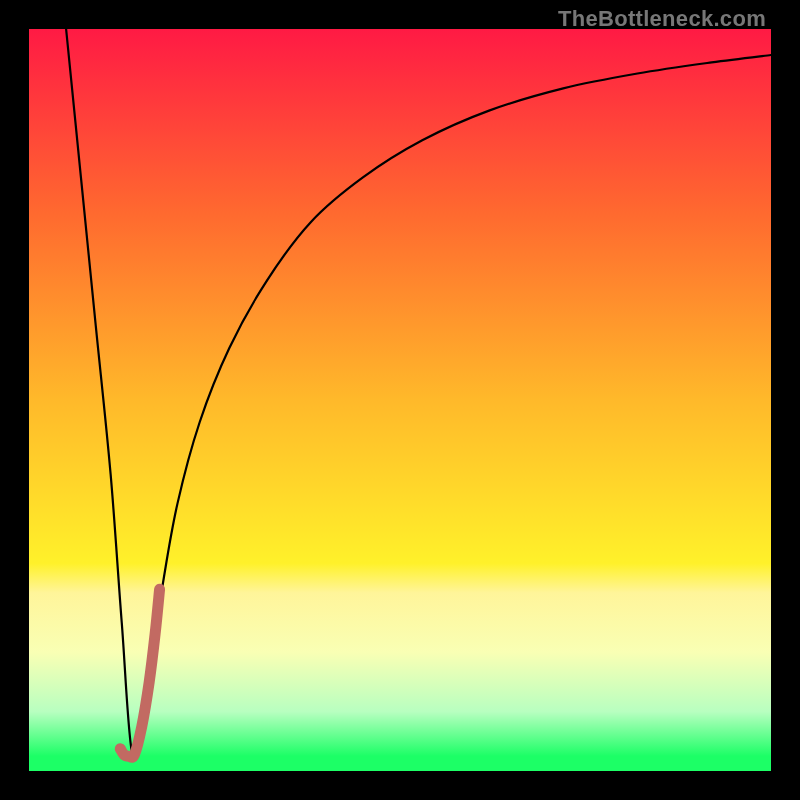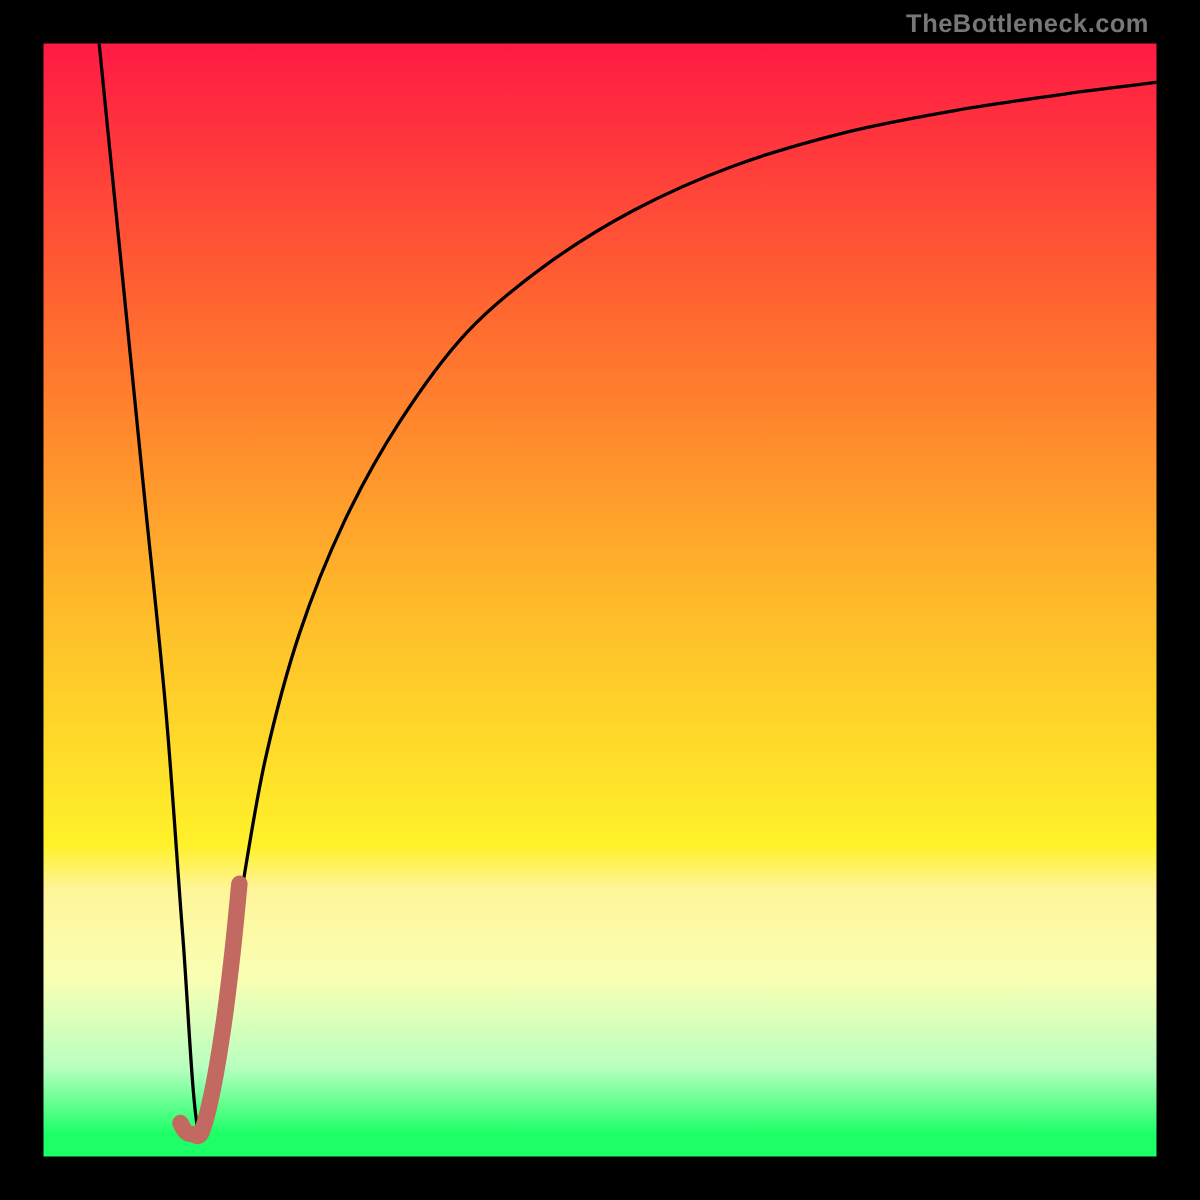--- a/index.html
+++ b/index.html
@@ -34,21 +34,21 @@
       var(--c-band-green) 98%,
       var(--c-band-green) 100%
     );
   }
   .watermark {
     position: absolute;
     right: 34px;
     top: 6px;
     color: #777;
     font-family: Arial, Helvetica, sans-serif;
-    font-size: 17px;
+    font-size: 22px;
     font-weight: bold;
     letter-spacing: 0.3px;
     user-select: none;
     text-align: right;
   }
   svg.curve-layer {
     position: absolute;
     left: 0;
     top: 0;
     width: 742px;

